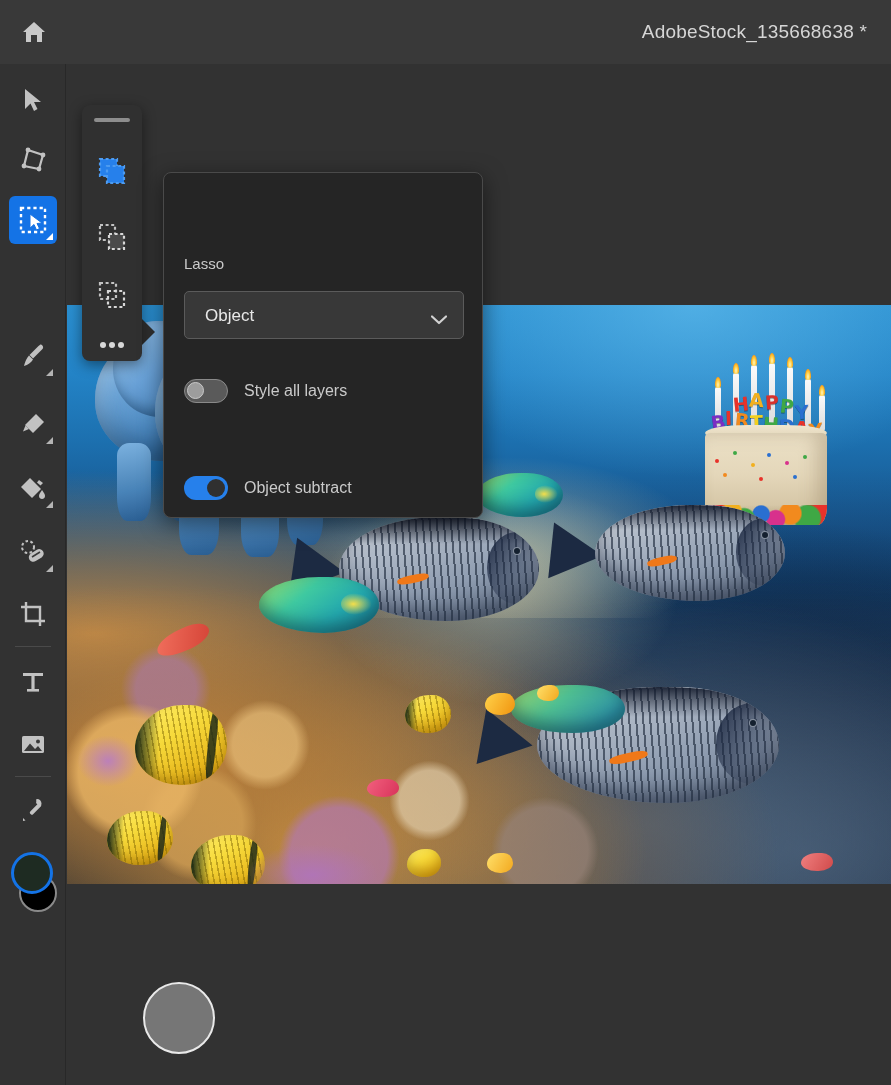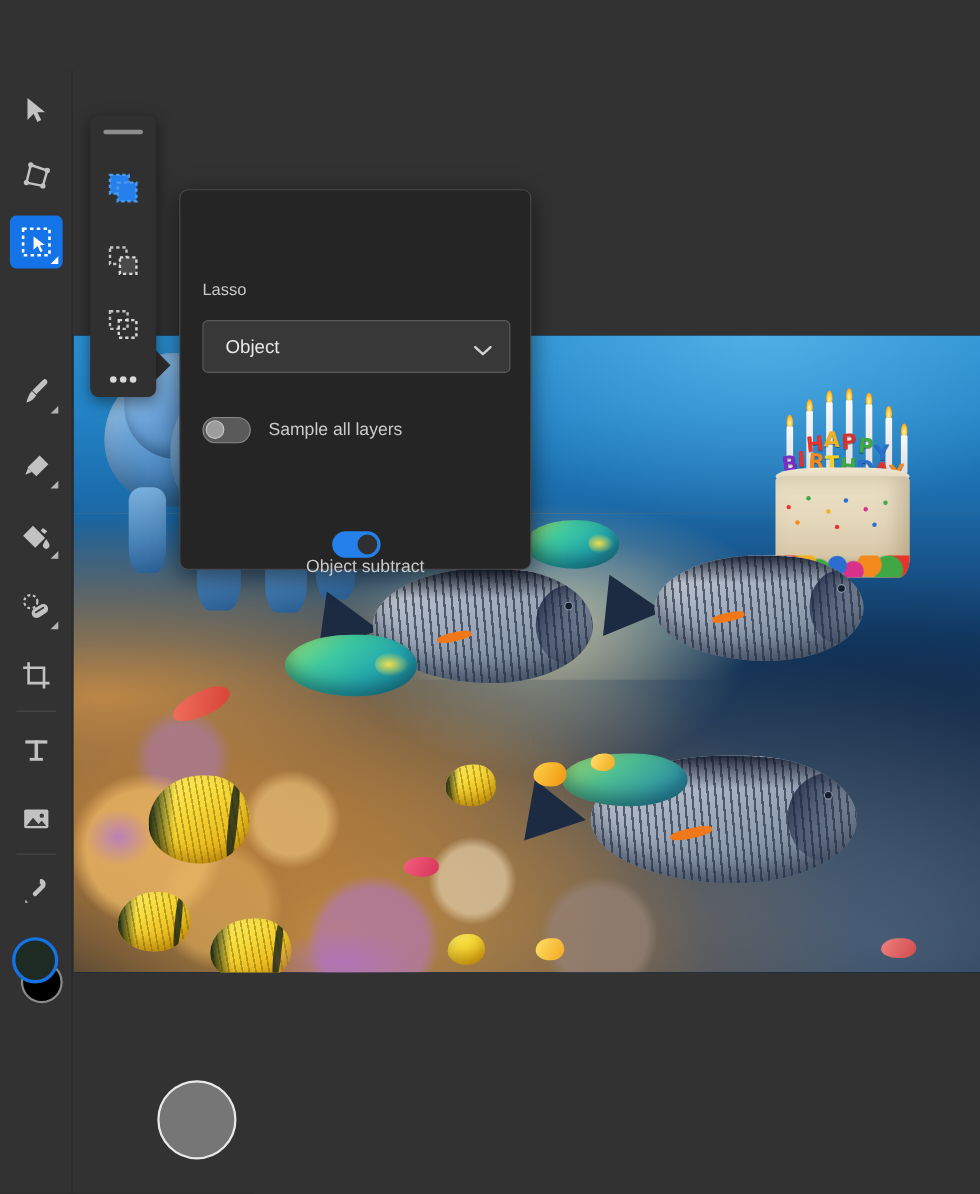--- a/index.html
+++ b/index.html
@@ -399,20 +399,28 @@
     border-radius: 50%;
     background: #767676;
     border: 2px solid #e9e9e9;
   }
 </style>
 </head>
 <body>
 
 <div id="app">
 
+  <div class="header">
+    <div class="home-btn">
+      <svg width="28" height="28" viewBox="0 0 28 28">
+        <path d="M14 4 L25 14 L22 14 L22 24 L17 24 L17 17 L11 17 L11 24 L6 24 L6 14 L3 14 Z" fill="#c9c9c9"></path>
+      </svg>
+    </div>
+    <div class="doc-title">AdobeStock_135668638 *</div>
+  </div>
 
   <div class="canvas-wrap">
     <div class="reef">
       <div class="water2"></div>
       <div class="water-hi"></div>
       <div class="deep-right"></div>
       <div class="reefbed"></div>
       <div class="reefbed2"></div>
       <div class="reef-light"></div>
       <div class="sand-mid"></div>
@@ -737,25 +745,25 @@
         <svg width="16" height="10" viewBox="0 0 16 10">
           <path d="M1 1.5 L8 8 L15 1.5" fill="none" stroke="#d2d2d2" stroke-width="2.2" stroke-linecap="round" stroke-linejoin="round"></path>
         </svg>
       </span>
     </div>
 
     <div class="toggle-row" style="top:204px;">
       <span class="switch off">
         <span class="knob"></span>
       </span>
-      <span class="toggle-label">Sample all layers</span>
-    </div>
-
-
-    <div class="toggle-row" style="top:310px;flex-direction:column;">
+      <span class="toggle-label">Style all layers</span>
+    </div>
+
+
+    <div class="toggle-row" style="top:301px;">
       <span class="switch on">
         <span class="knob"></span>
       </span>
       <span class="toggle-label">Object subtract</span>
     </div>
   </div>
 
   <div class="cursor-dot"></div>
 
 </div>

